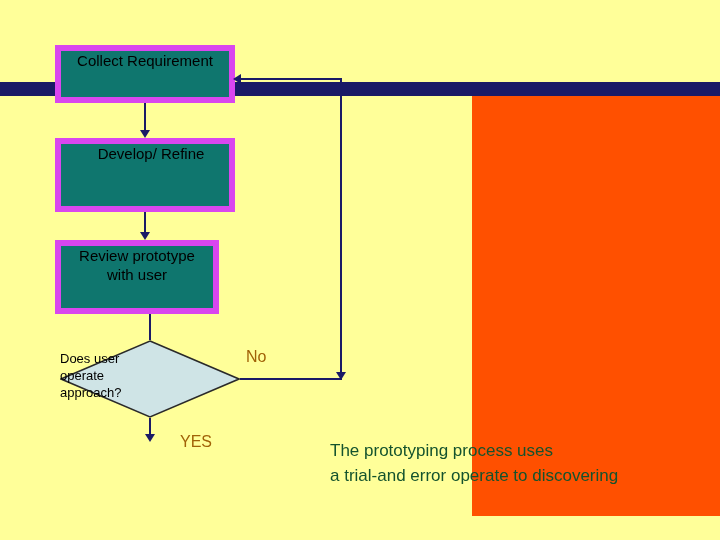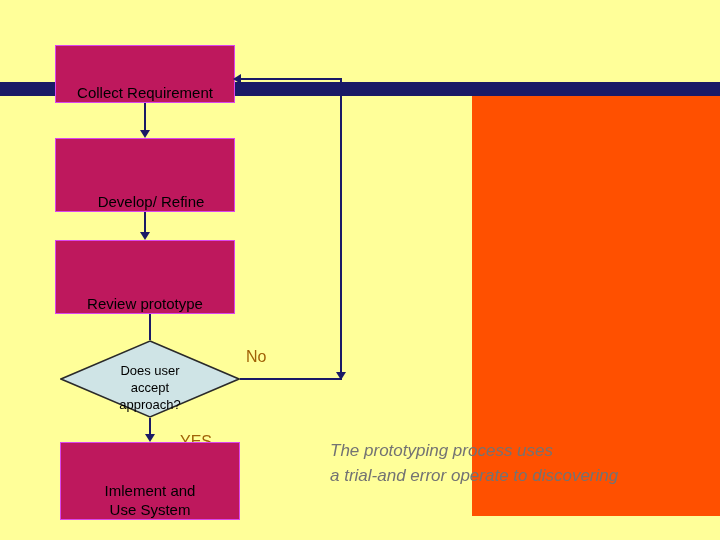--- a/index.html
+++ b/index.html
@@ -33,60 +33,58 @@
     position: absolute;
     left: 0;
     top: 82px;
     width: 720px;
     height: 14px;
     background: #1a1a66;
   }
   
   .proc-box {
     position: absolute;
-    background: #be185d;
-    border: 1px solid #d946ef;
+    background: #0f766e;
+    border: 6px solid #d946ef;
     box-sizing: border-box;
     color: #000000;
     font-size: 15px;
     line-height: 19px;
     text-align: center;
     display: flex;
-    align-items: flex-end;
+    align-items: flex-start;
     justify-content: center;
   }
   .proc-box span { display: block; }
   #box-collect { left: 55px;  top: 45px;  width: 180px; height: 58px; }
   #box-develop { left: 55px;  top: 138px; width: 180px; height: 74px; padding-left: 12px; }
-  #box-review  { left: 55px;  top: 240px; width: 180px; height: 74px; }
+  #box-review  { left: 55px;  top: 240px; width: 164px; height: 74px; }
   #box-implement { left: 60px; top: 442px; width: 180px; height: 78px; }
 
   
   .diamond-wrap {
     position: absolute;
     left: 60px;
     top: 340px;
     width: 180px;
     height: 78px;
   }
   .diamond-shape {
     position: absolute;
     left: 0; top: 0;
     width: 100%; height: 100%;
   }
   .diamond-label {
     position: absolute;
     left: 0;
     top: 10px;
     width: 100%;
-    text-align: center;
     font-size: 13px;
     line-height: 17px;
     color: #000000;
-    margin-top: 12px;
   }
 
   
   .vline {
     position: absolute;
     width: 2px;
     background: #1a1a66;
   }
   .hline {
     position: absolute;
@@ -117,24 +115,23 @@
   }
   #label-no  { left: 246px; top: 347px; }
   #label-yes { left: 180px; top: 432px; }
 
   
   .caption {
     position: absolute;
     left: 330px;
     top: 438px;
     width: 380px;
-    color: #737373;
+    color: #14532d;
     font-size: 17px;
     line-height: 25px;
-    font-style: italic;
   }
   .caption div { white-space: nowrap; }
 </style>
 </head>
 <body>
 
 <div id="slide">
 
   <div class="orange-panel"></div>
   <div class="navy-bar"></div>
@@ -151,54 +148,49 @@
       <span>Develop/ Refine</span>
     </div>
   </div>
 
   <div class="vline" style="left:144px; top:212px; height:20px;"></div>
   <div class="arrow-down" style="left:140px; top:232px;"></div>
 
   <div class="proc-box" id="box-review">
     <div>
       <span>Review prototype</span>
+      <span>with user</span>
     </div>
   </div>
 
   <div class="vline" style="left:149px; top:314px; height:26px;"></div>
 
   <div class="diamond-wrap">
     <svg class="diamond-shape" viewBox="0 0 180 78" preserveAspectRatio="none">
       <polygon points="90,1 179,39 90,77 1,39" fill="#cfe4e6" stroke="#2a2a2a" stroke-width="1.5"></polygon>
     </svg>
     <div class="diamond-label">
       <span>Does user</span><br>
-      <span>accept</span><br>
+      <span>operate</span><br>
       <span>approach?</span>
     </div>
   </div>
 
   <div class="hline" style="left:240px; top:378px; width:102px;"></div>
   <div class="vline" style="left:340px; top:78px; height:302px;"></div>
   <div class="hline" style="left:240px; top:78px; width:102px;"></div>
   <div class="arrow-left" style="left:233px; top:74px;"></div>
   <div class="arrow-down" style="left:336px; top:372px;"></div>
 
   <div class="edge-label" id="label-no">No</div>
 
   <div class="vline" style="left:149px; top:418px; height:17px;"></div>
   <div class="arrow-down" style="left:145px; top:434px;"></div>
 
   <div class="edge-label" id="label-yes">YES</div>
 
-  <div class="proc-box" id="box-implement">
-    <div>
-      <span>Imlement and</span>
-      <span>Use System</span>
-    </div>
-  </div>
 
   <div class="caption">
     <div>The prototyping process uses</div>
     <div>a trial-and error operate to discovering</div>
   </div>
 
 </div>
 
 </body></html>

